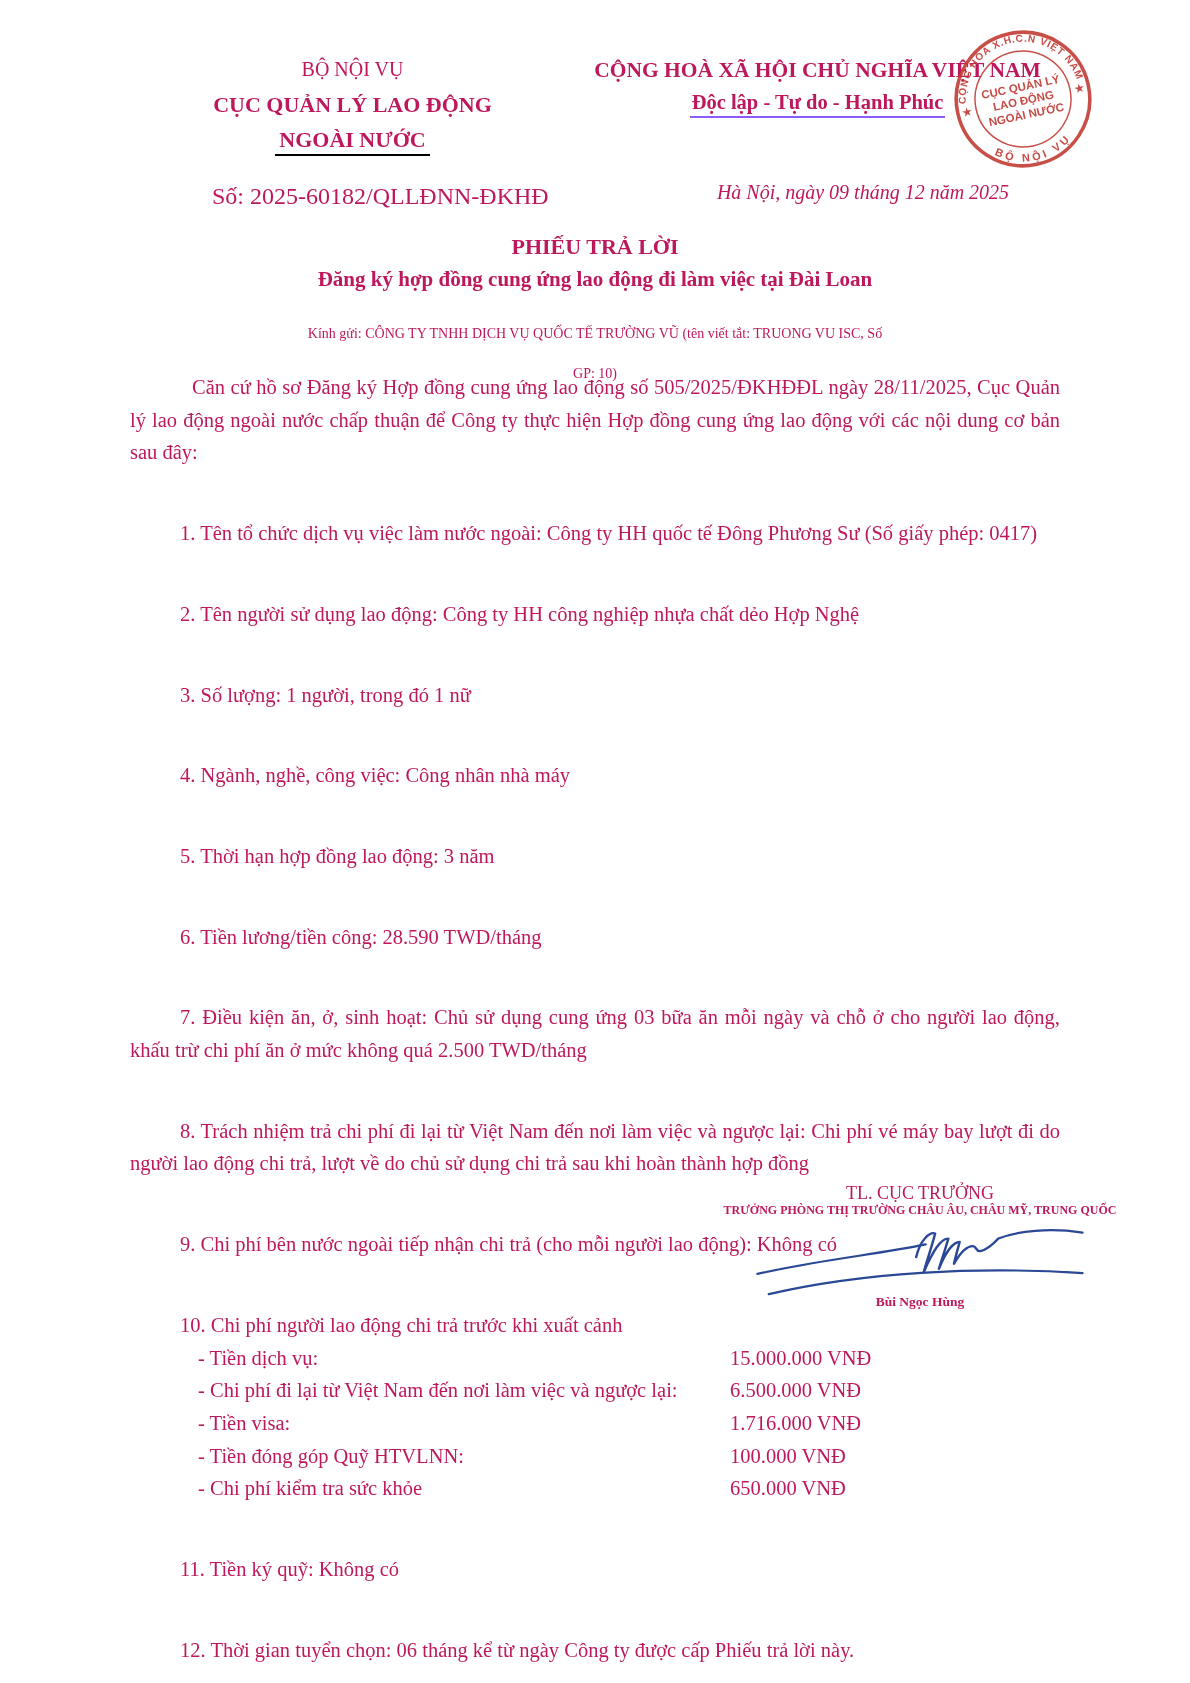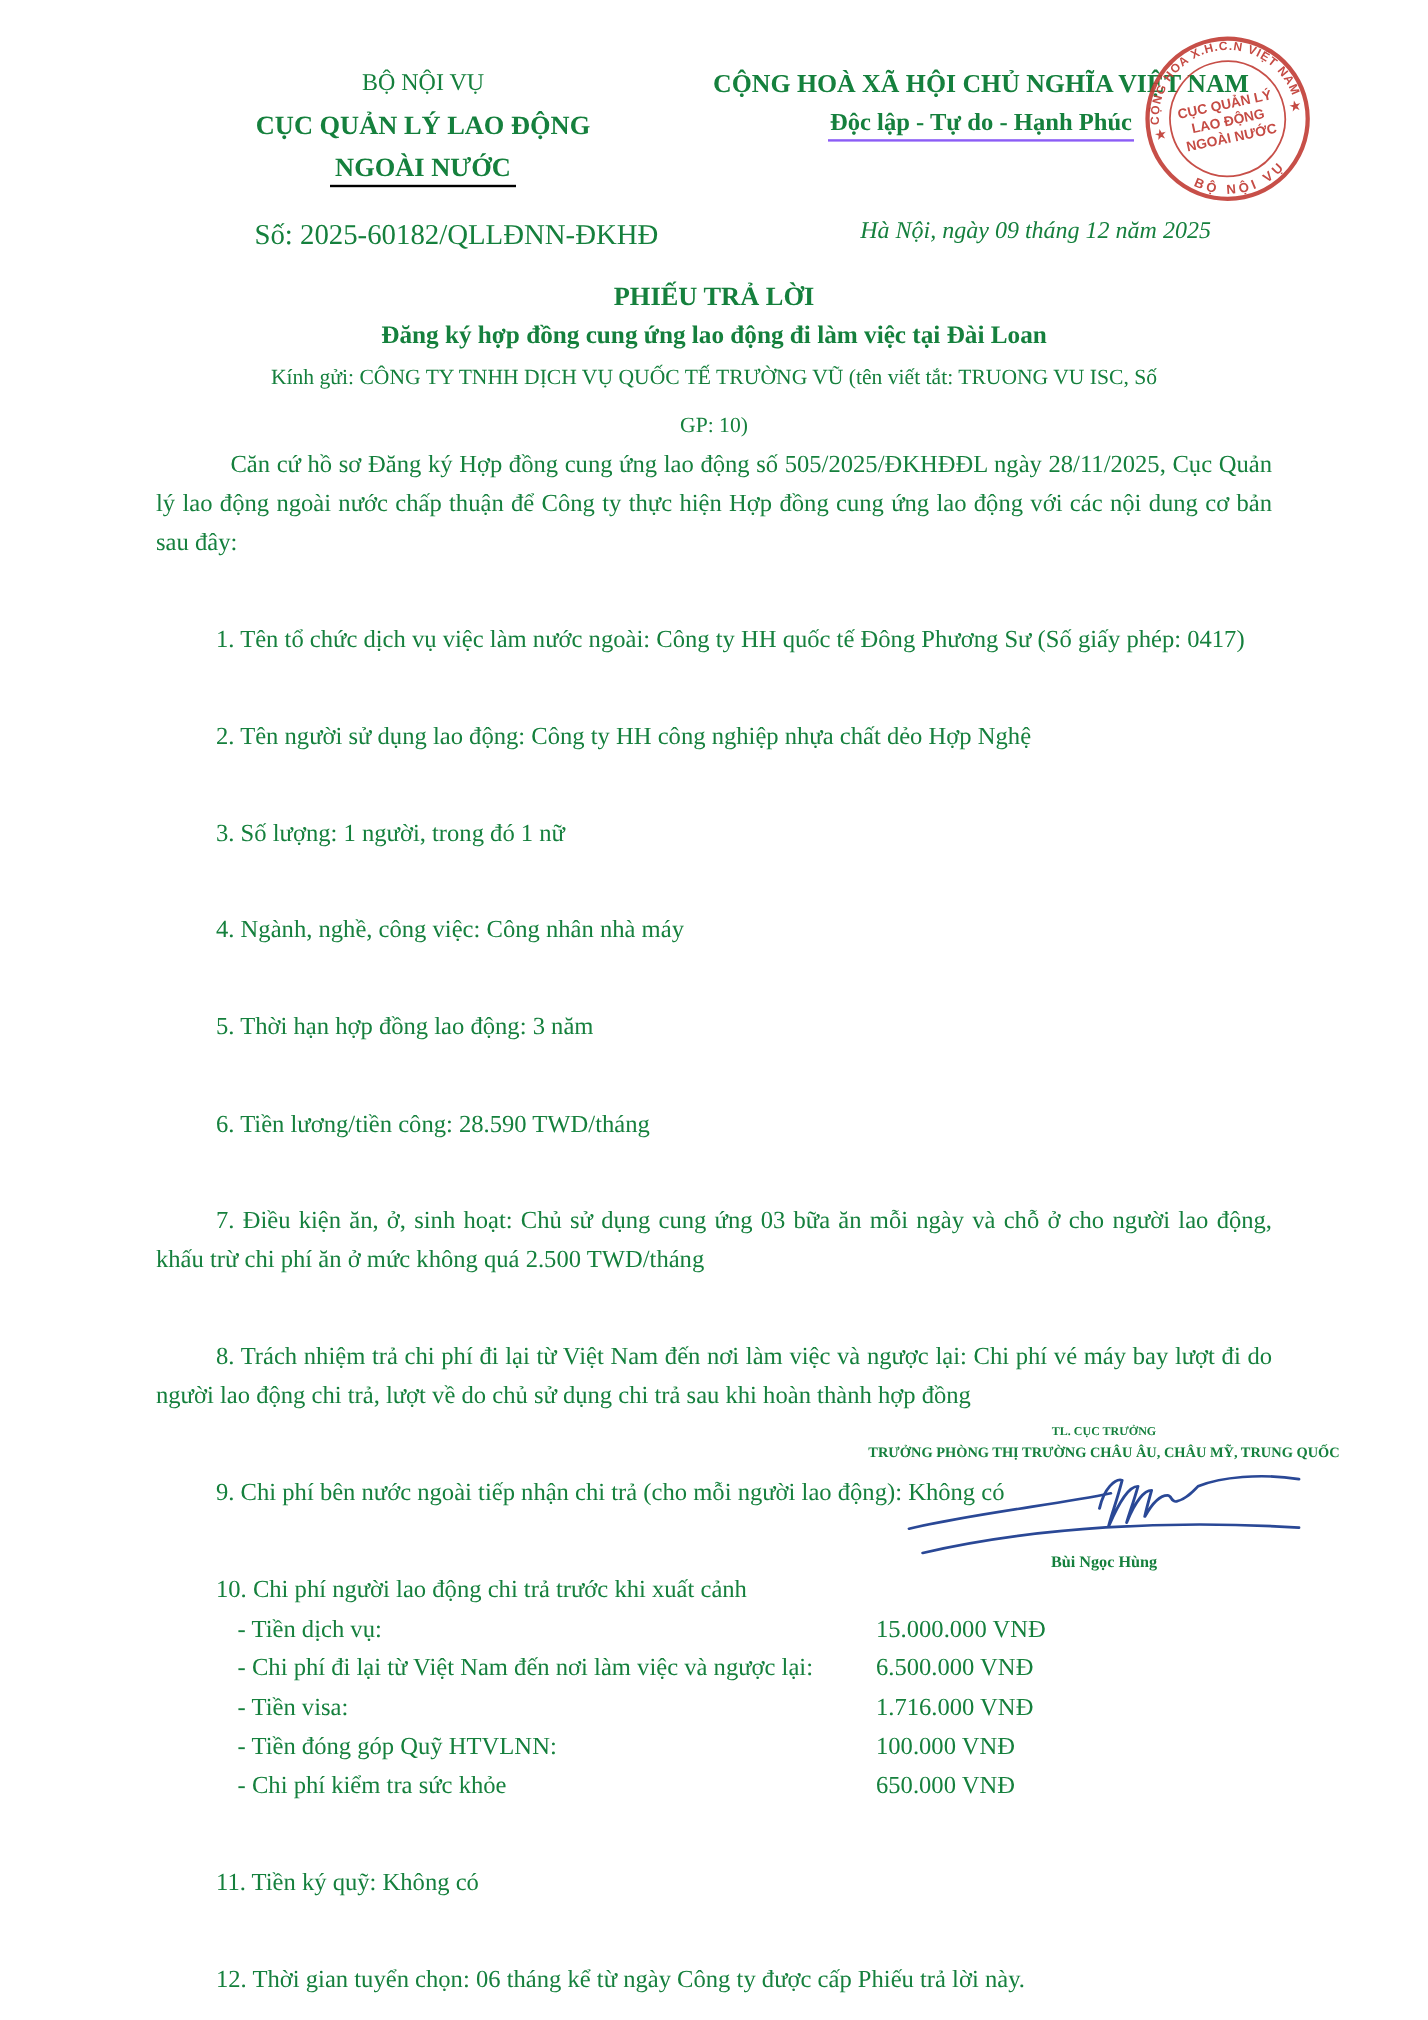--- a/index.html
+++ b/index.html
@@ -2,21 +2,21 @@
 <html lang="vi"><head>
 <meta charset="utf-8">
 <style>
   * { margin:0; padding:0; box-sizing:border-box; }
   html,body { background:#ffffff; }
   .page {
     position:relative;
     width:1190px; height:1683px;
     background:#ffffff;
     font-family:"Liberation Serif", serif;
-    color:#15803d;
+    color:#be185d;
     overflow:hidden;
   }
   
   .org-block { position:absolute; left:155px; top:58px; width:395px; text-align:center; }
   .org-line1 { font-size:20px; margin-bottom:11px; }
   .org-line2 { font-size:22px; font-weight:bold; margin-bottom:9px; }
   .org-line3 { font-size:22px; font-weight:bold; display:inline-block;
                border-bottom:2px solid #000; padding:0 4px 1px; }
   .national-block { position:absolute; left:575px; top:58px; width:485px; text-align:center; }
   .nat-line1 { font-size:21.5px; font-weight:bold; }
@@ -25,33 +25,33 @@
   .doc-number { position:absolute; left:212px; top:183px; font-size:24px; }
   .date-line  { position:absolute; left:698px; top:181px; width:330px; text-align:center;
                 font-size:20px; font-style:italic; }
   
   .stamp { position:absolute; left:950px; top:26px; width:146px; height:146px; }
   .stamp text { font-family:"Liberation Sans", sans-serif; font-weight:bold; }
   
   .title-block { position:absolute; left:130px; top:232px; width:930px; text-align:center; }
   .doc-title    { font-size:22px; font-weight:bold; line-height:30px; }
   .doc-subtitle { font-size:21px; font-weight:bold; line-height:30px; margin-top:2px; }
-  .recipient    { font-size:18px; line-height:40px; }
+  .recipient    { font-size:14px; line-height:40px;margin-top:20px; }
   .recipient span { display:block; }
   
   .body-block { position:absolute; left:130px; top:371px; width:930px;
                 font-size:20.5px; line-height:32.7px; text-align:justify; }
   .p-intro { text-indent:62px; }
   .p-item  { text-indent:50px;margin-top:48px; }
   .cost-row { display:grid; grid-template-columns:600px 1fr; }
   .cost-label { padding-left:68px; }
   .p-close { text-indent:47px; }
   
   .sig-block { position:absolute; left:700px; top:1186px; width:440px; text-align:center; }
-  .sig-title1 { font-size:10px; font-weight:bold; line-height:15px; }
+  .sig-title1 { font-size:18px; font-weight:normal; line-height:15px; }
   .sig-title2 { font-size:12px; font-weight:bold; line-height:15px; margin-top:2px; }
   .sig-svg { display:block; margin:2px auto 0; }
   .sig-name { font-size:13.5px; font-weight:bold; margin-top:-6px; }
 </style>
 </head>
 <body>
 
 <div class="page">
 
   <div class="org-block">

